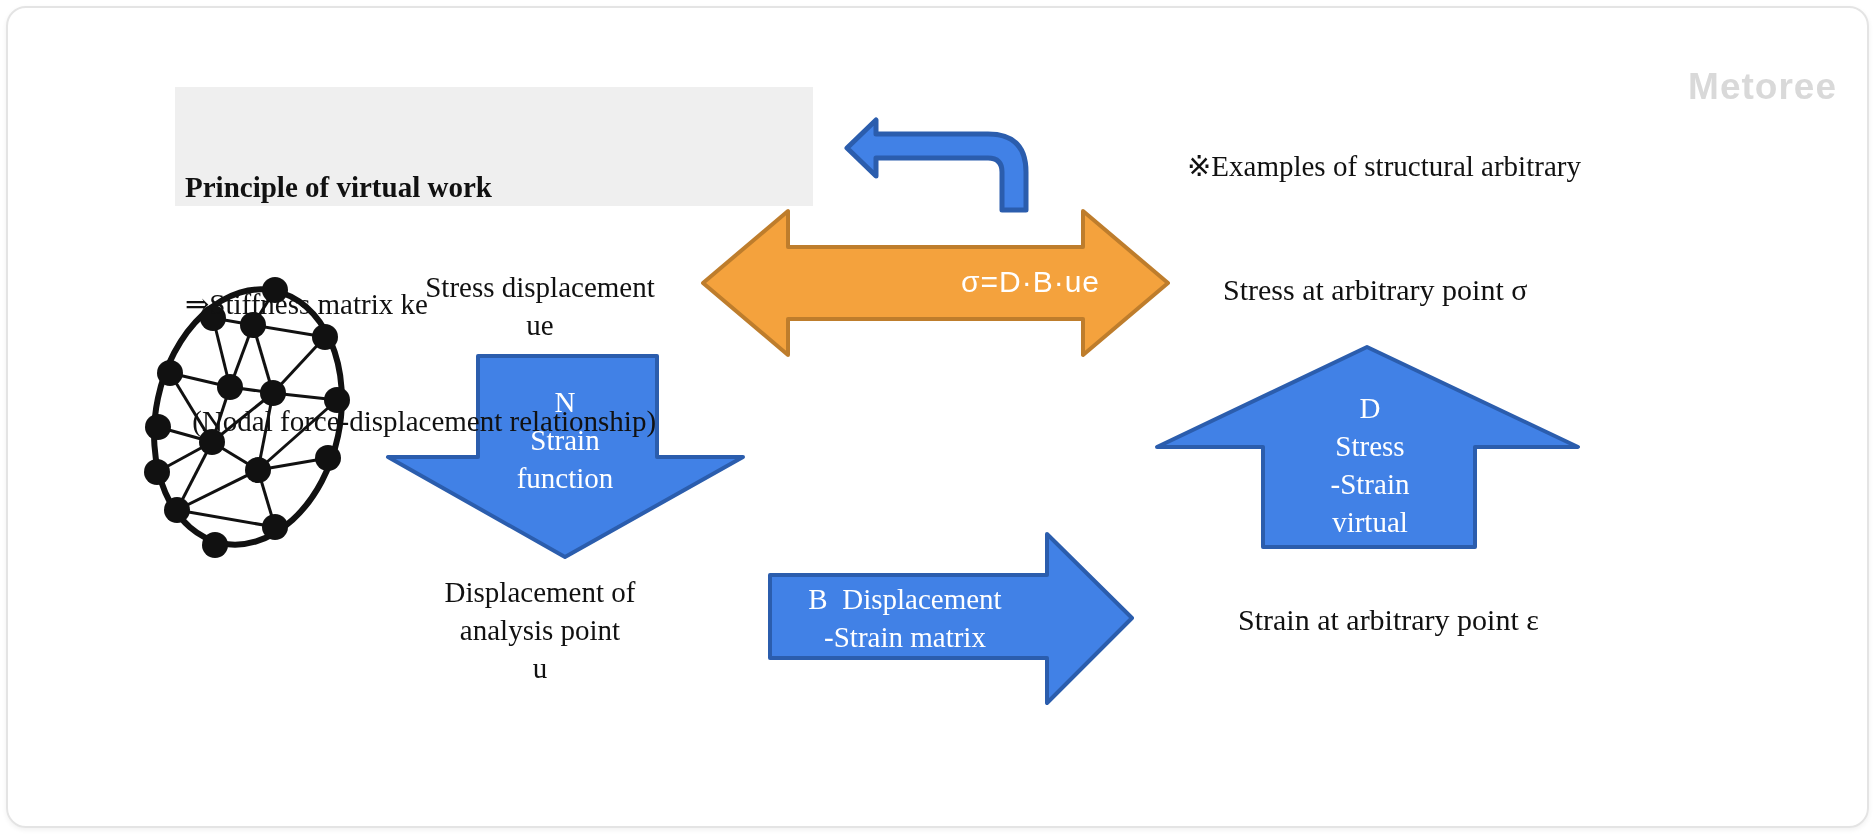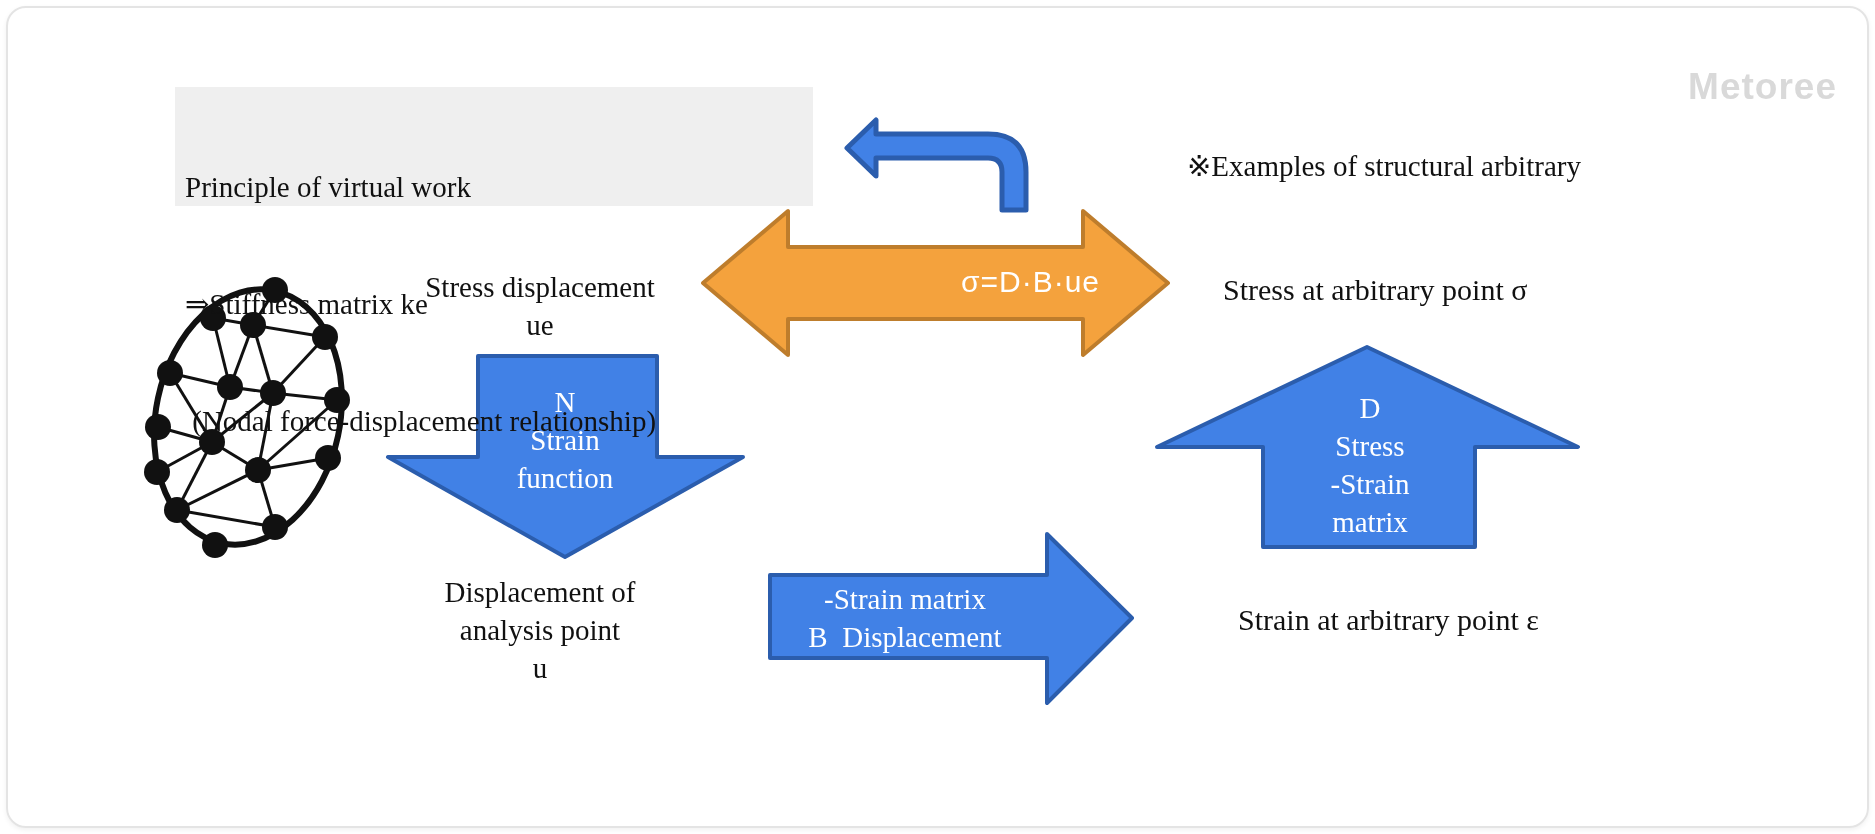--- a/index.html
+++ b/index.html
@@ -18,21 +18,21 @@
     position:absolute;top:18px;right:38px;
     font-family:"Liberation Sans","DejaVu Sans",sans-serif;
     font-weight:bold;font-size:37px;color:#d9d9d9;letter-spacing:1px;margin-top:48px;
   }
   svg.diagram-layer{position:absolute;left:0;top:0;}
   .info-box{
     position:absolute;left:175px;top:87px;width:638px;height:119px;
     background:#efefef;padding:3px 0 0 10px;box-sizing:border-box;
     font-size:29px;line-height:39px;color:#111;white-space:pre;
   }
-  .info-box .t1{font-weight:normal;}
+  .info-box .t1{font-weight:bold;}
   .note{
     position:absolute;left:1187px;top:149px;font-size:29px;color:#111;
   }
   .lbl{position:absolute;color:#111;font-size:29px;line-height:38px;text-align:right;}
   .center{text-align:center;}
   .arrow-text{
     position:absolute;color:#ffffff;font-size:29px;line-height:38px;
     text-align:center;
   }
   .formula{
@@ -132,26 +132,26 @@
   <div class="arrow-text" style="left:440px;top:383px;width:250px;">
     <div>N</div>
     <div>Strain</div>
     <div>function</div>
   </div>
 
   <div class="arrow-text" style="left:1245px;top:389px;width:250px;">
     <div>D</div>
     <div>Stress</div>
     <div>-Strain</div>
-    <div>matrix</div>
+    <div>virtual</div>
   </div>
 
   <div class="arrow-text" style="left:775px;top:580px;width:260px;">
+    <div>B&nbsp;&nbsp;Displacement</div>
     <div>-Strain matrix</div>
-    <div>B&nbsp;&nbsp;Displacement</div>
   </div>
 
   <div class="lbl center" style="left:395px;top:573px;width:290px;">
     <div>Displacement of</div>
     <div>analysis point</div>
     <div>u</div>
   </div>
 
   <div class="lbl" style="left:1223px;top:601px;font-size:30px;margin-left:15px;">Strain at arbitrary point ε</div>
 

